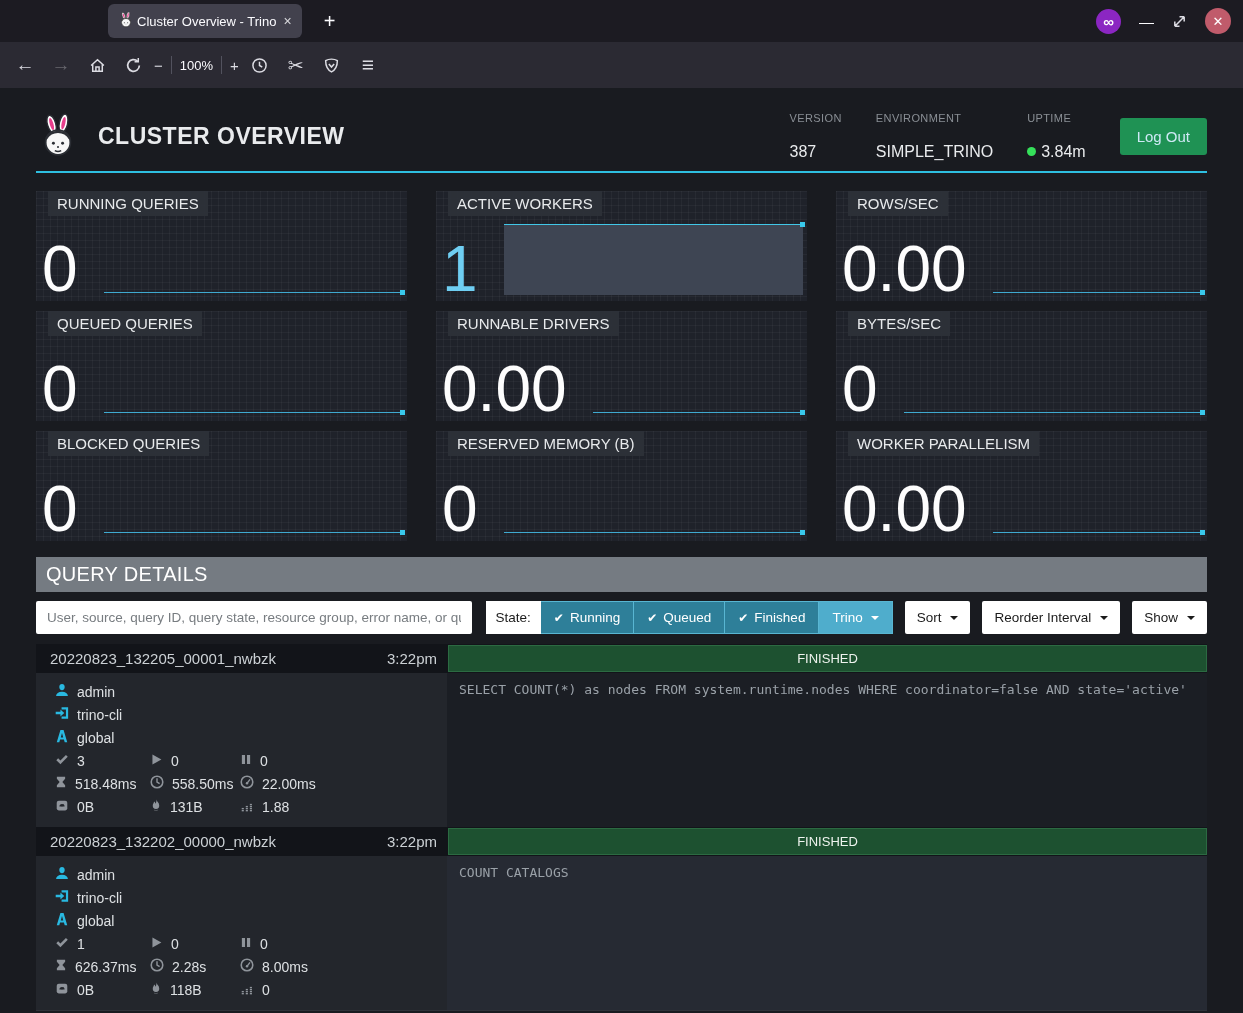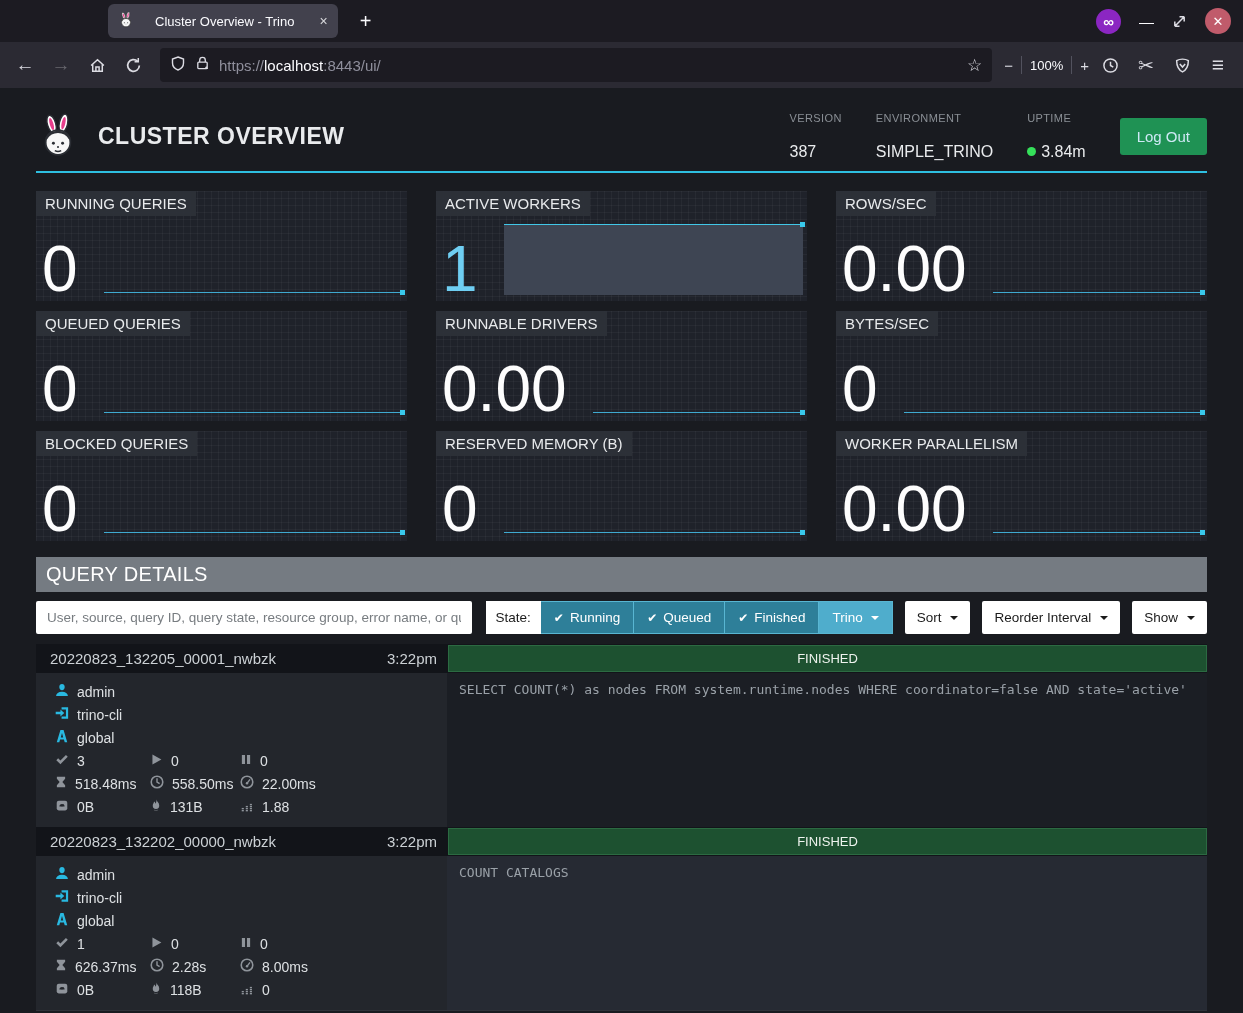--- a/index.html
+++ b/index.html
@@ -3,21 +3,21 @@
 <meta charset="utf-8">
 <style>
   * { margin:0; padding:0; box-sizing:border-box; }
   html,body { width:1243px; height:1013px; overflow:hidden; background:#191b20;
               font-family:"Liberation Sans", sans-serif; }
   .window { width:1243px; height:1013px; display:flex; flex-direction:column; }
 
   
   .tabbar { height:42px; background:#1c1b22; display:flex; align-items:center; flex-shrink:0; }
   .tab { margin-left:108px; height:34px; background:#42414d; border-radius:6px; display:flex;
-         align-items:center; padding:0 10px; gap:21px; color:#fbfbfe; font-size:13px; cursor:default; }
+         align-items:center; padding:0 10px; gap:3px; color:#fbfbfe; font-size:13px; cursor:default; }
   .tab-close { color:#d7d7db; font-size:14px; margin-left:4px; }
   .newtab-btn { color:#fbfbfe; font-size:20px; margin-left:14px; width:28px; height:28px;
                 display:flex; align-items:center; justify-content:center; border-radius:4px; }
   .tabbar-right { margin-left:auto; display:flex; align-items:center; gap:18px; padding-right:12px; }
   .ext-circle { width:25px; height:25px; border-radius:50%; background:#8b26c2; color:#fff;
                 display:flex; align-items:center; justify-content:center; font-size:15px; font-weight:bold; }
   .win-min { color:#fbfbfe; font-size:15px; }
   .win-restore svg { display:block; }
   .win-close { width:26px; height:26px; border-radius:50%; background:#c05b6b; color:#fff;
                display:flex; align-items:center; justify-content:center; font-size:13px; }
@@ -50,21 +50,21 @@
   .status-dot { width:9px; height:9px; border-radius:50%; background:#35e05a; display:inline-block; }
   .logout-btn { background:#1f9254; color:#cfe9f5; border:none; font-size:15px;
                 padding:10px 17px; border-radius:3px; font-family:inherit; cursor:pointer; }
 
   .tiles { margin-top:18px; display:grid; grid-template-columns:repeat(3, 1fr);
            column-gap:29px; row-gap:10px; }
   .tile { position:relative; height:110px; background-color:#1f222a;
           background-image:linear-gradient(rgba(255,255,255,0.035) 1px, transparent 1px),
                            linear-gradient(90deg, rgba(255,255,255,0.035) 1px, transparent 1px);
           background-size:7px 7px; }
-  .tile-chip { position:absolute; top:0; left:0; background:rgba(45,49,56,0.96); color:#e8eaec;
+  .tile-chip { position:absolute; top:0; left:12px; background:rgba(45,49,56,0.96); color:#e8eaec;
                font-size:15px; padding:4px 9px; z-index:2; }
   .tile-inner { position:absolute; inset:0; display:flex; align-items:flex-end; padding:0 2px 0 6px; }
   .tile-value { font-size:64px; line-height:0.98; color:#fdfdfd; z-index:1; }
   .tile.hl .tile-value { color:#6fcef2; }
   .tile-spark { flex:1; align-self:stretch; position:relative; margin-left:26px; }
   .spark-line { position:absolute; left:0; right:2px; bottom:8px; height:1px; background:#3fa9cf; }
   .spark-dot  { position:absolute; right:0; bottom:6px; width:5px; height:5px; background:#39c9ec; }
   .spark-fill { position:absolute; left:0; right:2px; top:33px; bottom:6px; background:#3e4553;
                 border-top:1px solid #41c7e8; }
   .spark-dot-top { position:absolute; right:0; top:31px; width:5px; height:5px; background:#39c9ec; }
@@ -153,36 +153,20 @@
       <svg width="17" height="17" viewBox="0 0 16 16" fill="none" stroke="#dcdce3" stroke-width="1.4">
         <path d="M2 8l6-5.5L14 8M3.5 7v6.5h9V7M6.5 13.5V9.5h3v4"></path>
       </svg>
     </div>
     <div class="nav-ic">
       <svg width="17" height="17" viewBox="0 0 16 16" fill="none" stroke="#dcdce3" stroke-width="1.6">
         <path d="M13.5 8a5.5 5.5 0 1 1-1.6-3.9"></path>
         <path d="M12.5 1v3.5H9" stroke-width="1.4"></path>
       </svg>
     </div>
-    <div class="urlbar">
-      <span>
-        <svg width="16" height="17" viewBox="0 0 16 16" fill="none" stroke="#dcdce3" stroke-width="1.4">
-          <path d="M8 1.5l5.5 2v4c0 3.5-2.3 5.8-5.5 7-3.2-1.2-5.5-3.5-5.5-7v-4z"></path>
-        </svg>
-      </span>
-      <span>
-        <svg width="15" height="16" viewBox="0 0 16 16">
-          <rect x="3" y="7" width="10" height="7" rx="1" fill="none" stroke="#dcdce3" stroke-width="1.4"></rect>
-          <path d="M5 7V5a3 3 0 0 1 6 0v2" fill="none" stroke="#dcdce3" stroke-width="1.4"></path>
-          <path d="M10 14.5l2-3.4 2 3.4z" fill="#dcdce3"></path>
-        </svg>
-      </span>
-      <span class="url-text"><span>https://</span><span class="domain">localhost</span><span>:8443/ui/</span></span>
-      <span class="star">☆</span>
-    </div>
     <div class="zoom-group">
       <span>−</span>
       <span class="vsep"></span>
       <span class="zoom-pct">100%</span>
       <span class="vsep"></span>
       <span>+</span>
     </div>
     <div class="nav-ic">
       <svg width="17" height="17" viewBox="0 0 16 16" fill="none" stroke="#dcdce3" stroke-width="1.4">
         <circle cx="8" cy="8" r="6.2"></circle>

